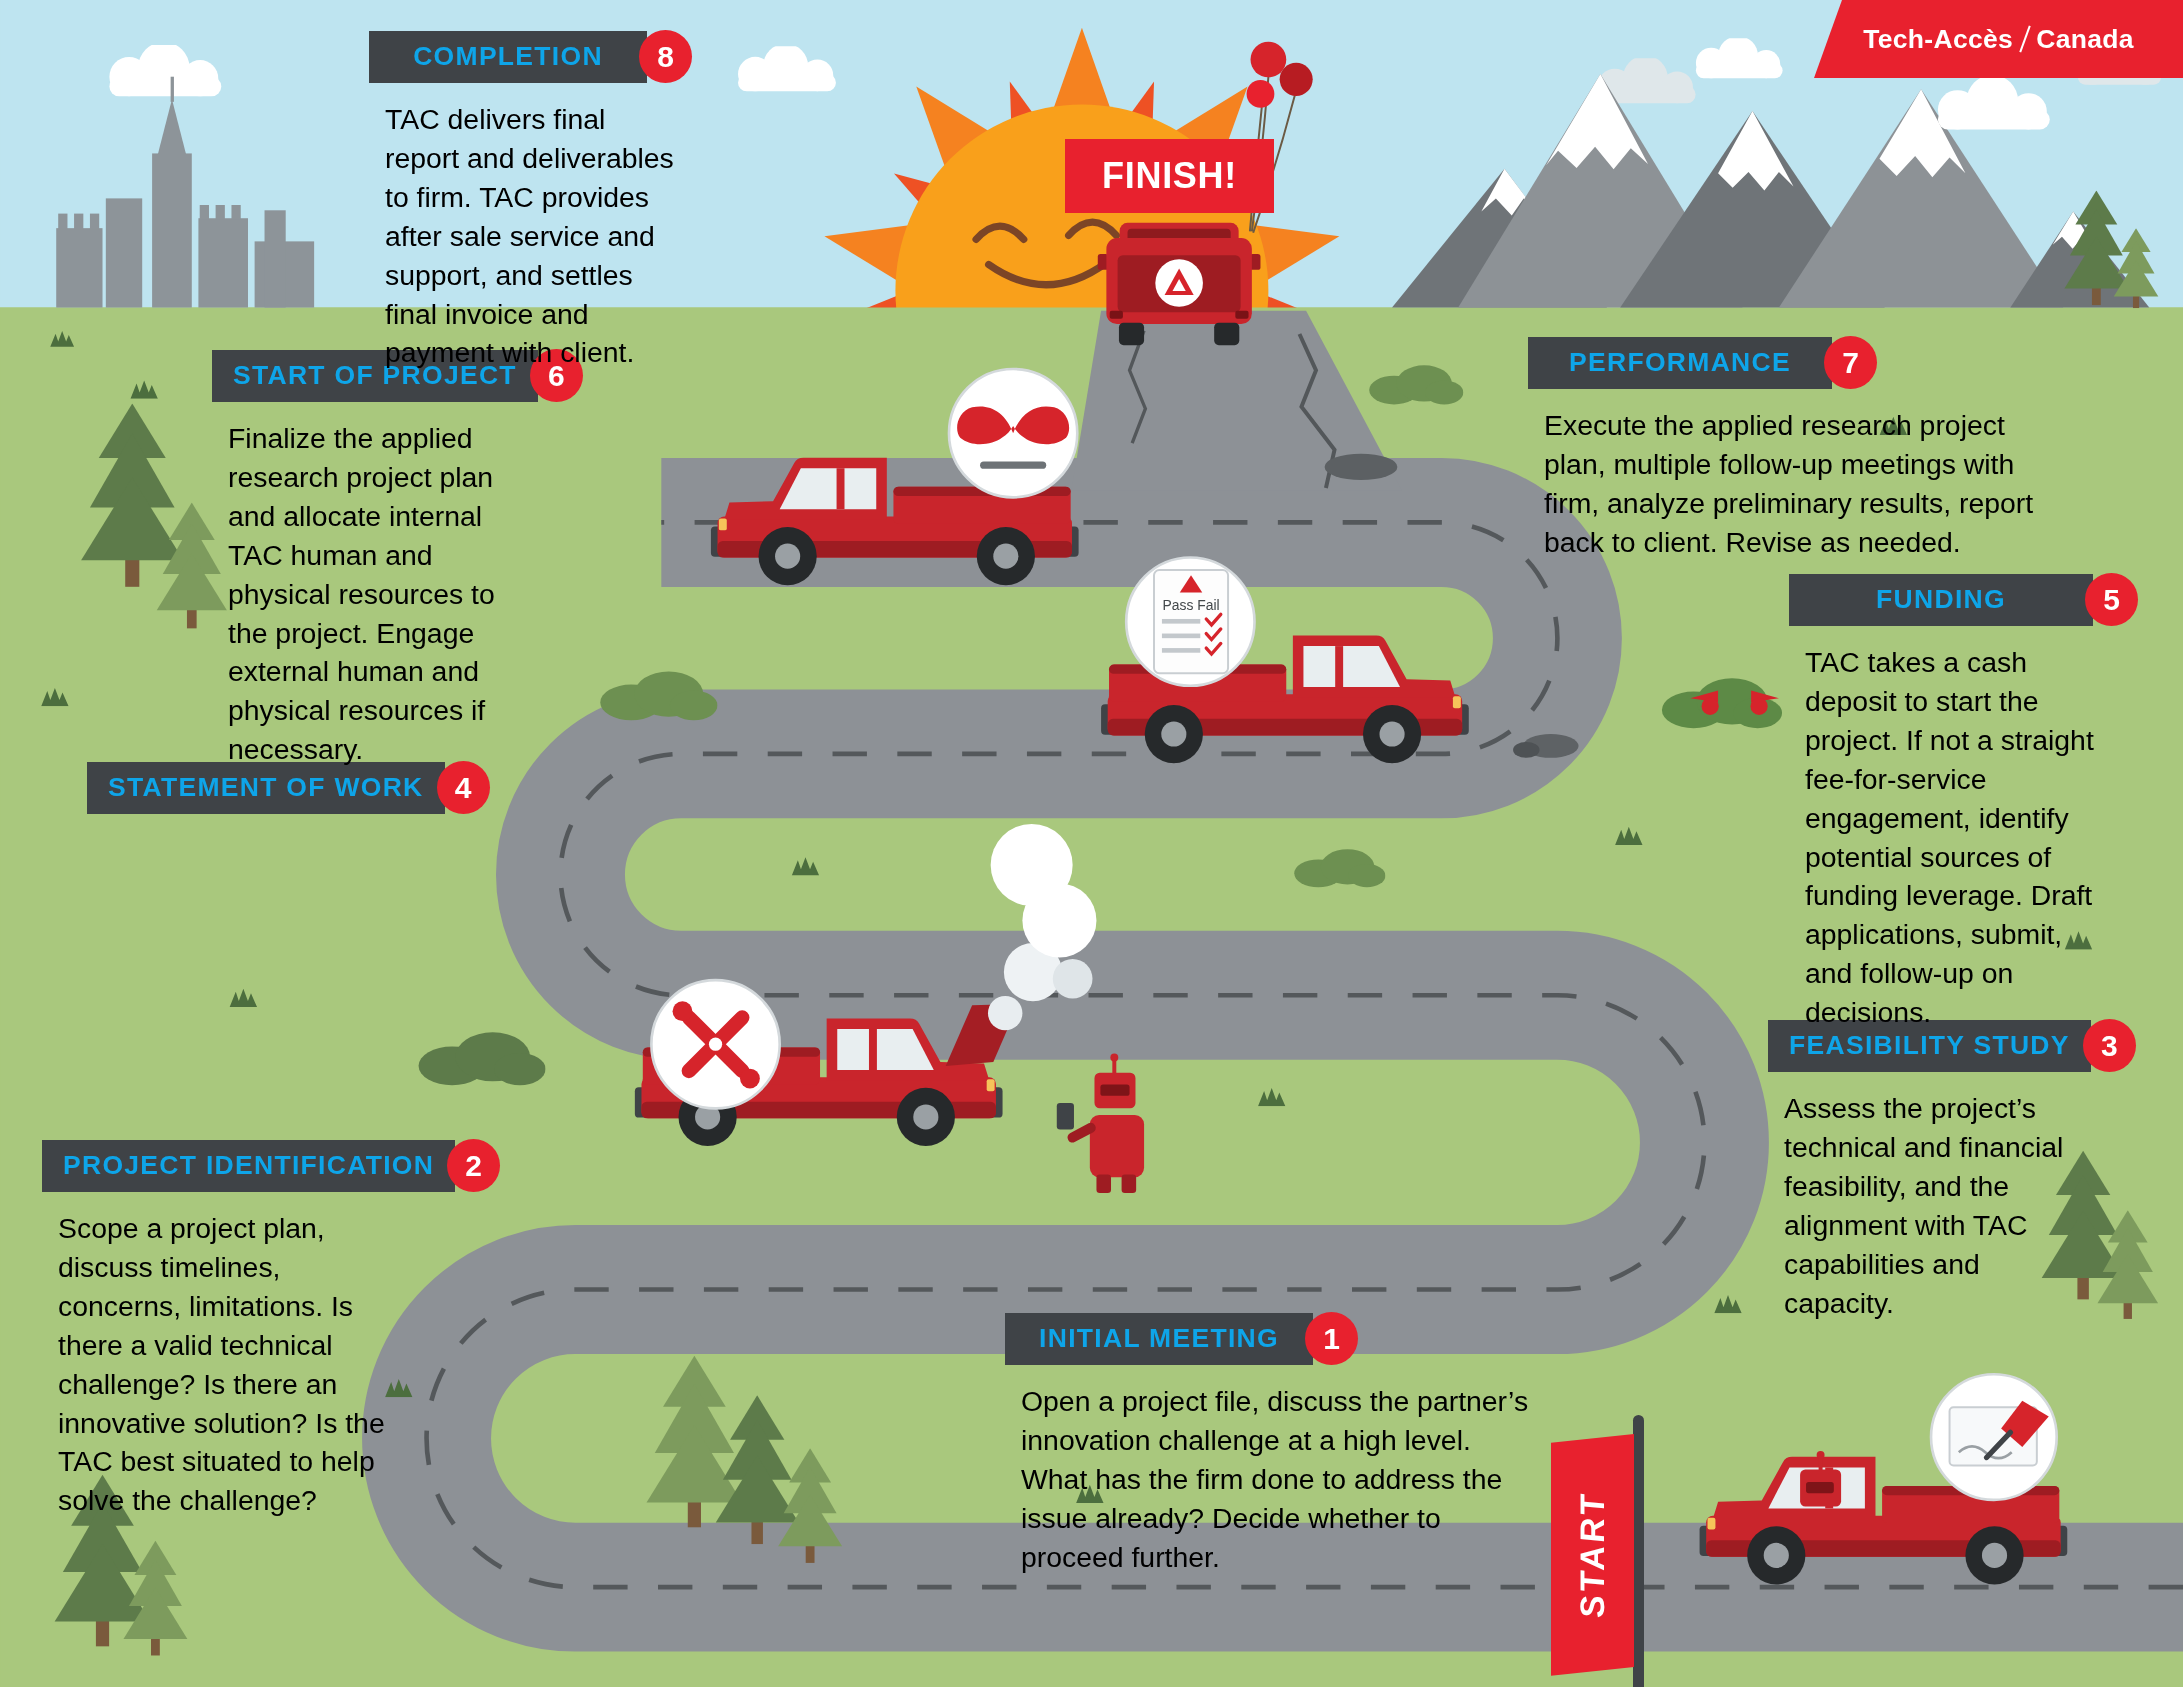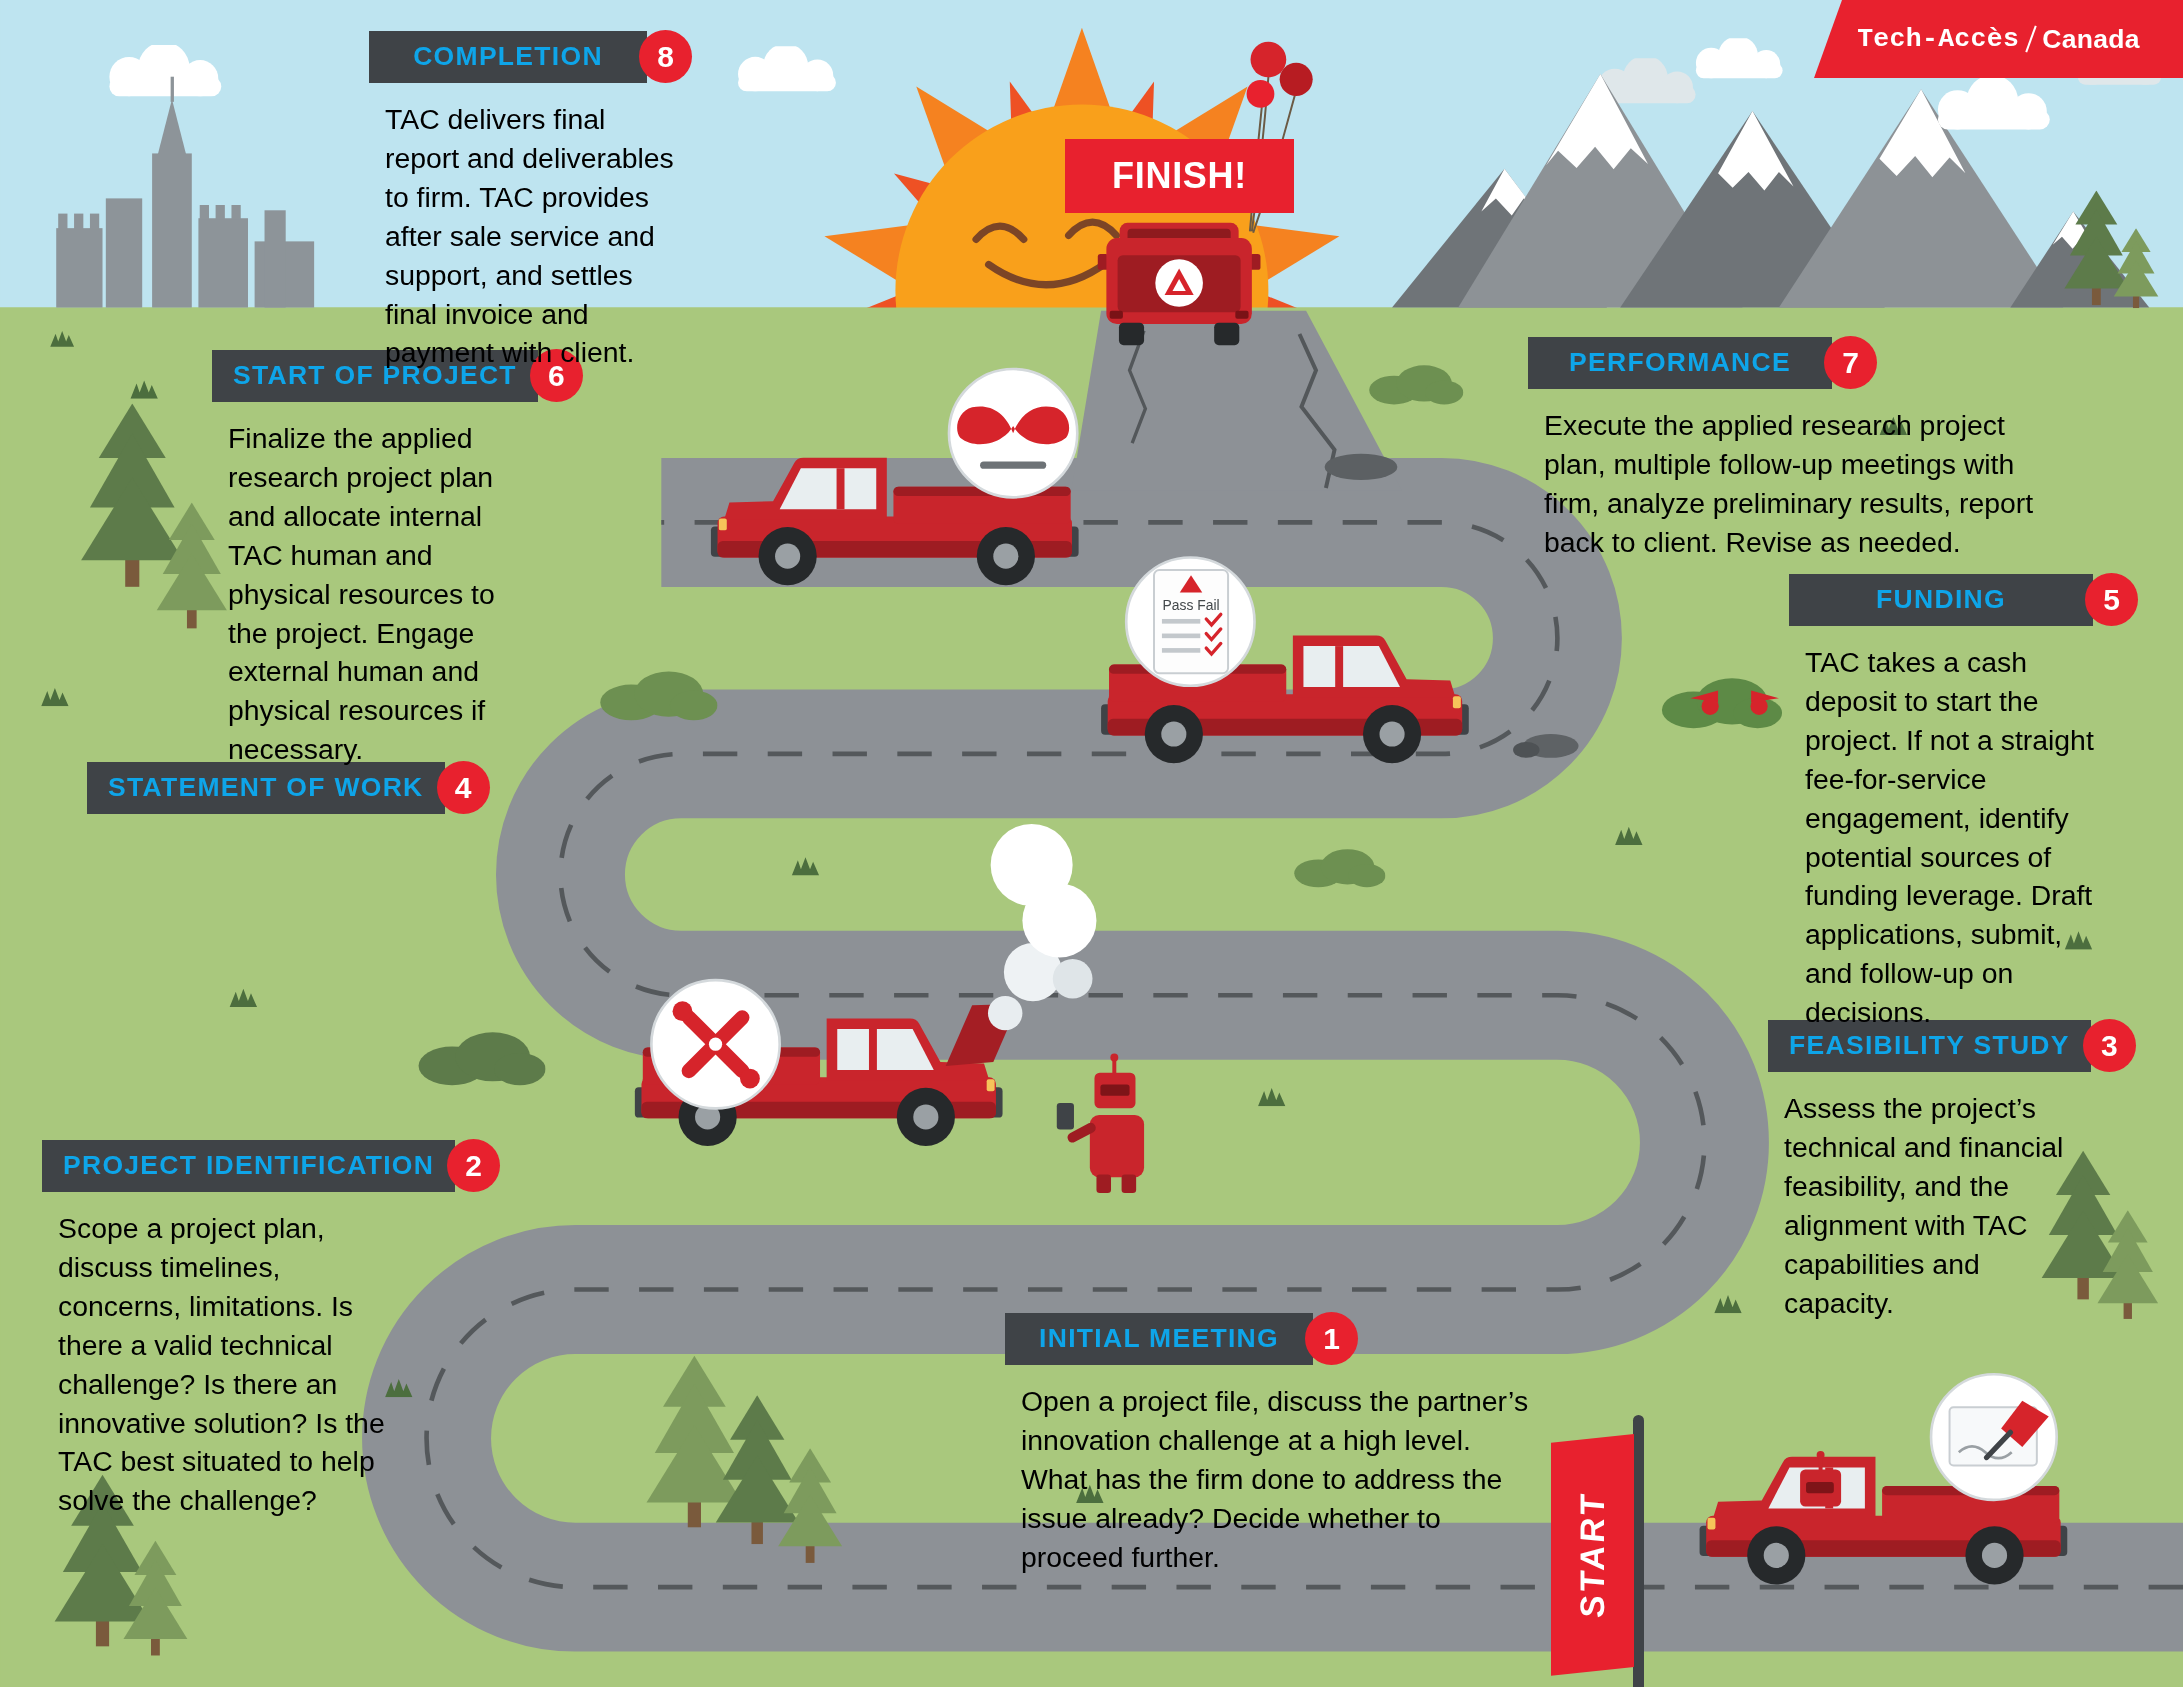--- a/index.html
+++ b/index.html
@@ -16,21 +16,21 @@
     letter-spacing:1.3px; height:52px; padding:0 21px; white-space:nowrap;
   }
   .step-num {
     width:53px; height:53px; border-radius:50%; background:#e8212e; color:#fff;
     font-weight:bold; font-size:30px; display:flex; align-items:center; justify-content:center;
     margin-left:-8px; flex:none; z-index:2;
   }
   .step-text { color:#000000; font-size:28.4px; line-height:1.37; margin-top:17px; padding-left:16px; }
 
   .finish-sign {
-    position:absolute; left:1065px; top:139px; width:229px; height:74px; background:#e8212e;
+    position:absolute; left:1065px; top:139px; width:209px; height:74px; background:#e8212e;
     color:#fff; font-size:36px; font-weight:bold; letter-spacing:0.7px;
     display:flex; align-items:center; justify-content:center; z-index:6;
   }
 
   .start-flag { position:absolute; left:1548px; top:1415px; width:106px; height:317px; z-index:6; }
   .start-pole { position:absolute; left:85px; top:0; width:11.2px; height:312px; background:#3f4347; border-radius:6px 6px 0 0; }
   .start-banner {
     position:absolute; left:2.6px; top:18.5px; width:83px; height:233px; background:#e8212e;
     transform:skewY(-6deg); transform-origin:right top;
     display:flex; align-items:center; justify-content:center;
@@ -38,21 +38,21 @@
   .start-text {
     transform:rotate(-90deg); color:#fff; font-weight:bold; font-style:italic;
     font-size:34px; letter-spacing:3.3px; white-space:nowrap;
   }
 
   .logo-banner {
     position:absolute; left:1814px; right:0; top:0; height:78px; background:#e8212e;
     clip-path:polygon(28px 0, 100% 0, 100% 100%, 0 100%);
     display:flex; align-items:center; justify-content:center; z-index:6; color:#fff;
   }
-  .logo-left { font-size:26.5px; font-weight:bold; letter-spacing:0.3px;font-family:Liberation Mono, monospace; }
+  .logo-left { font-size:26.5px; font-weight:bold; letter-spacing:0.3px; }
   .logo-right { font-size:26.5px; letter-spacing:0.3px;font-weight:bold; }
   .logo-slash { width:2px; height:28px; background:#fff; transform:rotate(20deg); margin:0 10.6px; }
 </style>
 </head>
 <body>
 
 <div id="canvas">
 
 <svg id="scene" width="2183" height="1687" viewBox="0 0 3301 2551">
   <defs>

